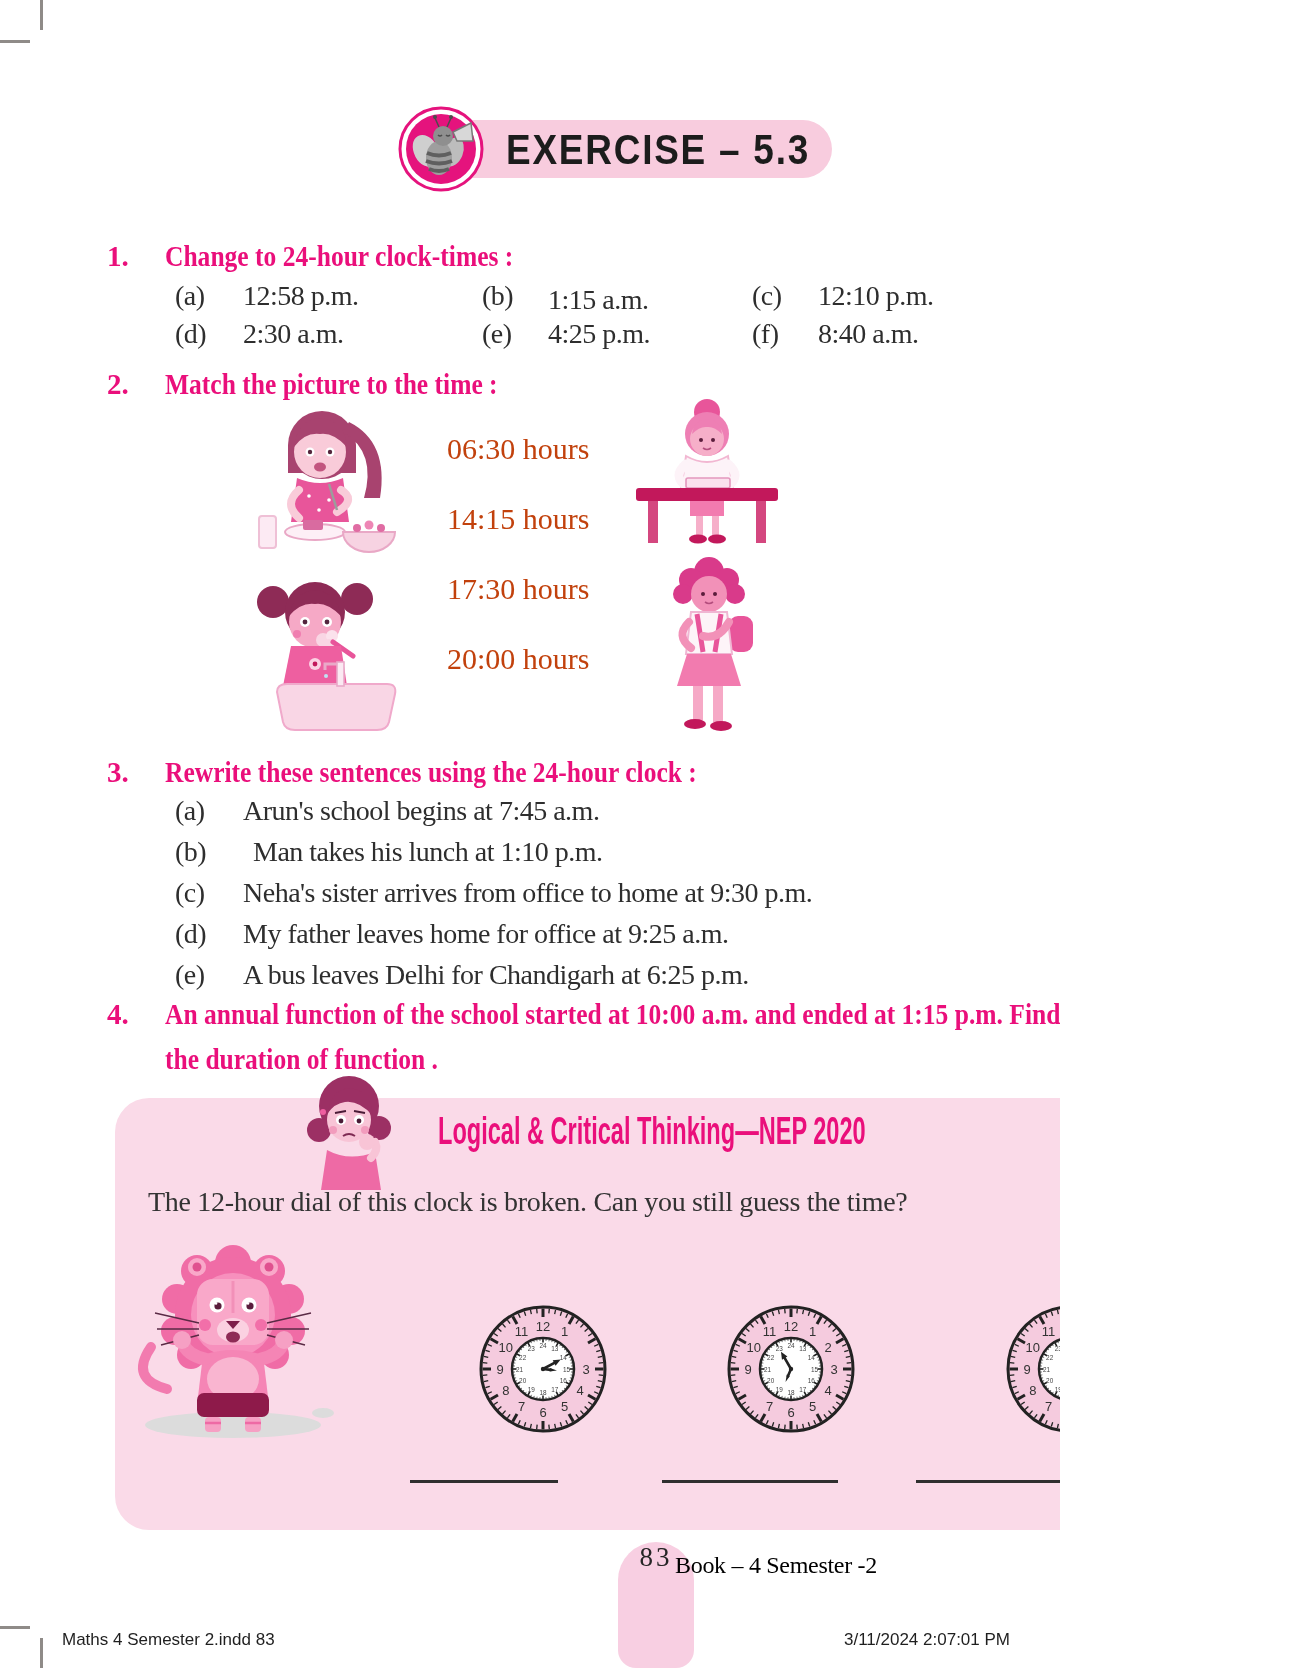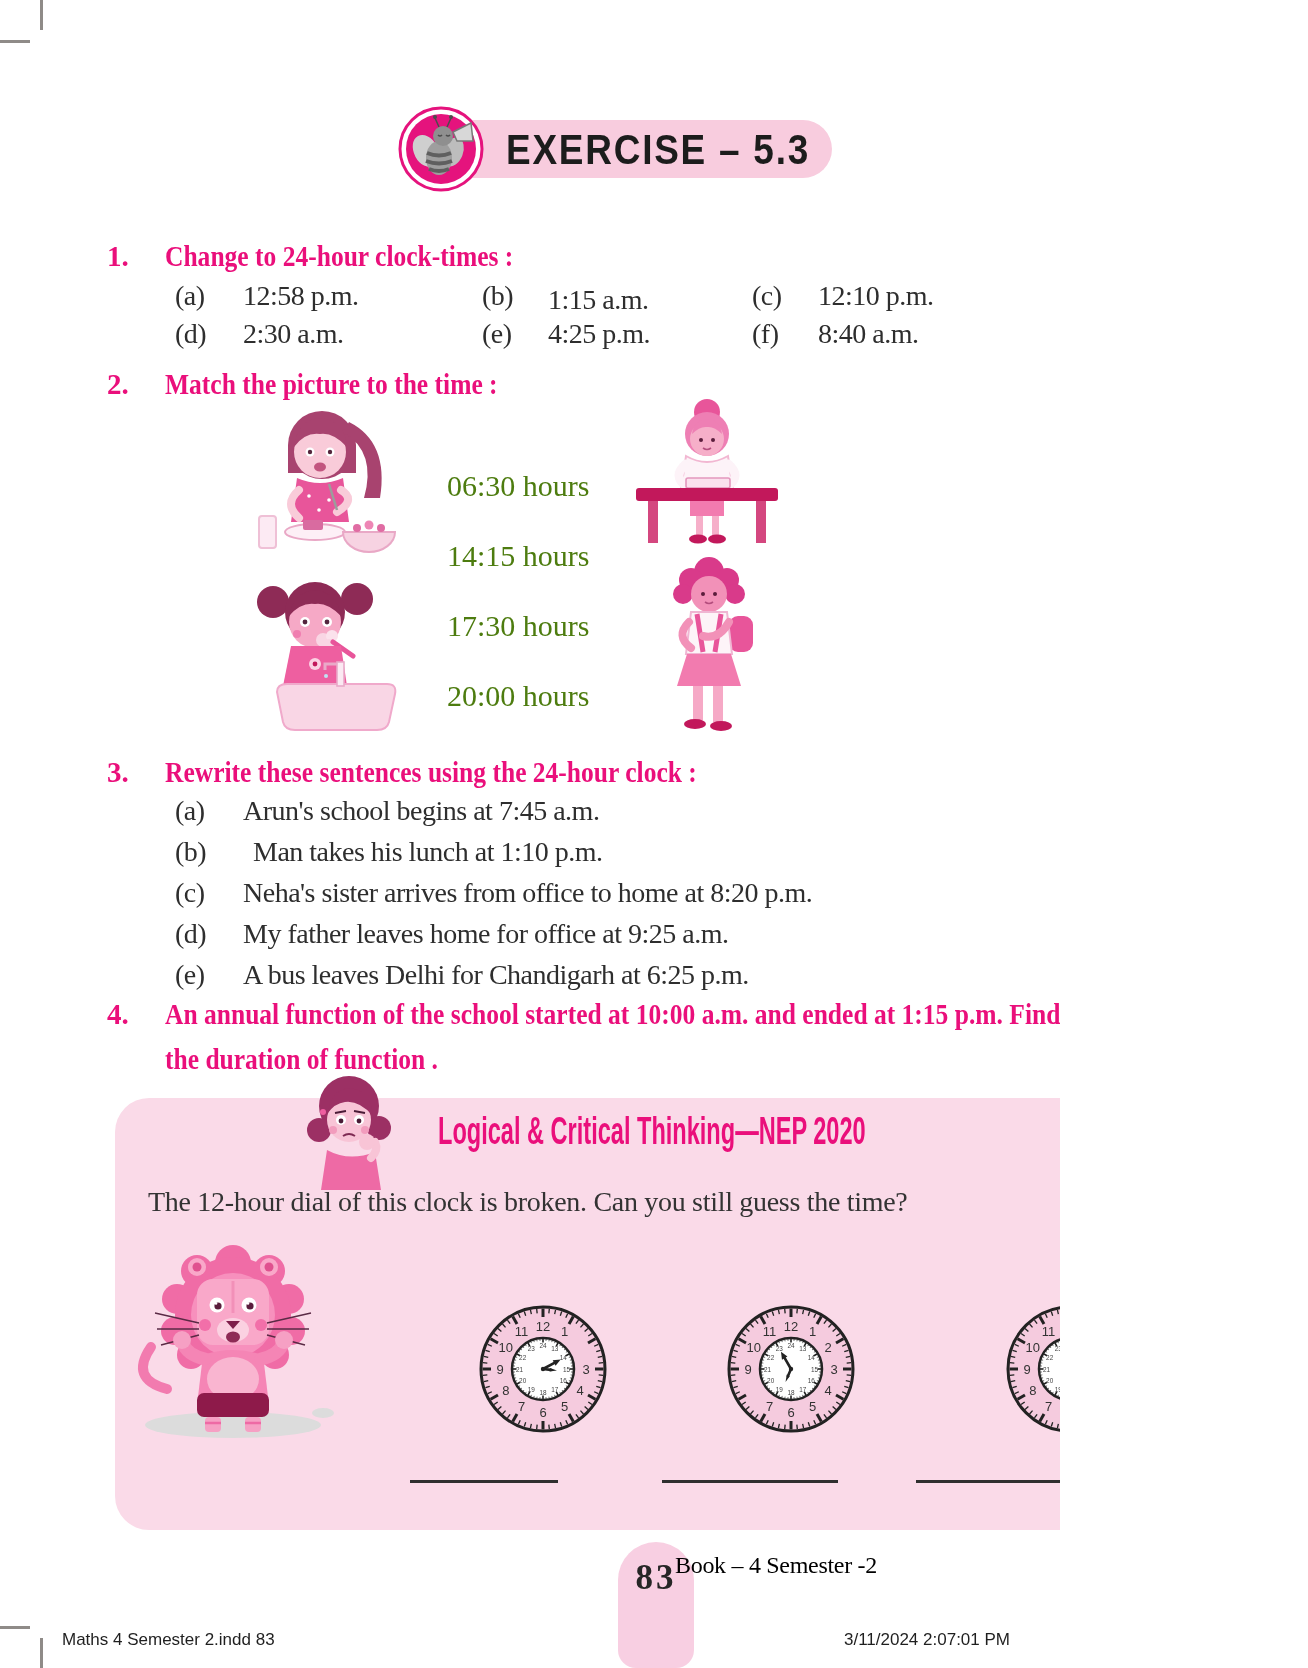--- a/index.html
+++ b/index.html
@@ -11,35 +11,35 @@
           border-radius:16px 29px 29px 16px;}
   .ex-title{position:absolute;left:506px;top:126px;font-family:"Liberation Sans",sans-serif;
             font-weight:bold;font-size:42px;letter-spacing:2px;color:#1c1c1c;white-space:nowrap;
             transform:scaleX(0.88);transform-origin:left center;}
   .badge-icon{position:absolute;left:398px;top:106px;width:86px;height:86px;}
   
   .q-num{position:absolute;font-weight:bold;color:#EA0F7B;font-size:29px;}
   .q-title{position:absolute;font-weight:bold;color:#EA0F7B;font-size:29px;white-space:nowrap;
            transform:scaleX(0.88);transform-origin:left center;}
   .body-t{position:absolute;font-size:28px;color:#2e2e2e;letter-spacing:-0.5px;white-space:nowrap;}
-  .time-label{position:absolute;left:447px;font-size:30px;color:#4d7c0f;margin-top:37px;}
+  .time-label{position:absolute;left:447px;font-size:30px;color:#c2410c;}
   .pic{position:absolute;}
   
   .nep-box{position:absolute;left:115px;top:1098px;width:1078px;height:432px;background:#FADAE8;
            border-radius:34px;}
   .nep-title{position:absolute;left:438px;top:1110px;font-family:"Liberation Sans",sans-serif;
              font-weight:bold;font-size:38px;color:#EA0F7B;white-space:nowrap;
              transform:scaleX(0.62);transform-origin:left center;}
   .nep-q{position:absolute;left:148px;top:1186px;font-size:28px;color:#333;letter-spacing:-0.3px;white-space:nowrap;}
   .clock{position:absolute;top:1303px;width:132px;height:132px;}
   .ans-line{position:absolute;top:1480px;height:3px;background:#2f2f2f;}
   
   .page-badge{position:absolute;left:618px;top:1542px;width:76px;height:126px;background:#F8CFE2;
               border-radius:38px 38px 18px 18px;text-align:center;}
-  .page-num{display:inline-block;margin-top:16px;font-weight:bold;font-size:35px;letter-spacing:3px;color:#262626;}
+  .page-num{display:inline-block;margin-top:0;font-weight:normal;font-size:27px;letter-spacing:3px;color:#262626;}
   .book-info{position:absolute;right:183px;top:1552px;font-size:24px;color:#000000;letter-spacing:-0.3px;white-space:nowrap;}
   .print-t{position:absolute;top:1630px;font-family:"Liberation Sans",sans-serif;font-size:17px;color:#1f1f1f;white-space:nowrap;}
 </style>
 </head>
 <body>
 
 <div class="page">
 
   <div class="crop" style="left:40px;top:0;width:3px;height:30px"></div>
   <div class="crop" style="left:0;top:40px;width:30px;height:3px"></div>
@@ -193,21 +193,21 @@
   <div class="time-label" style="top:572px">17:30 hours</div>
   <div class="time-label" style="top:642px">20:00 hours</div>
 
   <div class="q-num" style="left:107px;top:756px">3.</div>
   <div class="q-title" style="left:165px;top:756px">Rewrite these sentences using the 24-hour clock :</div>
   <div class="body-t" style="left:175px;top:795px">(a)</div>
   <div class="body-t" style="left:243px;top:795px">Arun's school begins at 7:45 a.m.</div>
   <div class="body-t" style="left:175px;top:836px">(b)</div>
   <div class="body-t" style="left:253px;top:836px">Man takes his lunch at 1:10 p.m.</div>
   <div class="body-t" style="left:175px;top:877px">(c)</div>
-  <div class="body-t" style="left:243px;top:877px">Neha's sister arrives from office to home at 8:20 p.m.</div>
+  <div class="body-t" style="left:243px;top:877px">Neha's sister arrives from office to home at 9:30 p.m.</div>
   <div class="body-t" style="left:175px;top:918px">(d)</div>
   <div class="body-t" style="left:243px;top:918px">My father leaves home for office at 9:25 a.m.</div>
   <div class="body-t" style="left:175px;top:959px">(e)</div>
   <div class="body-t" style="left:243px;top:959px">A bus leaves Delhi for Chandigarh at 6:25 p.m.</div>
 
   <div class="q-num" style="left:107px;top:998px">4.</div>
   <div class="q-title" style="left:165px;top:998px">An annual function of the school started at 10:00 a.m. and ended at 1:15 p.m. Find</div>
   <div class="q-title" style="left:165px;top:1043px">the duration of function .</div>
 
   <div class="nep-box"></div>

